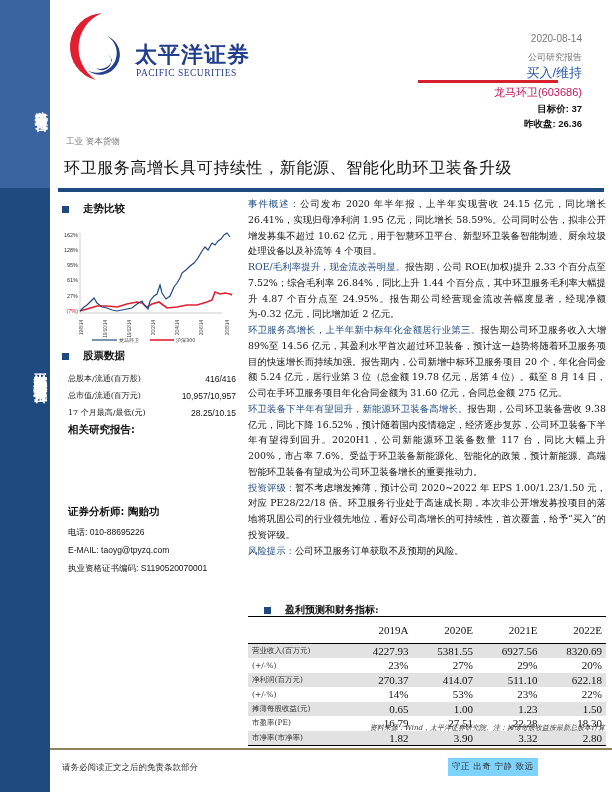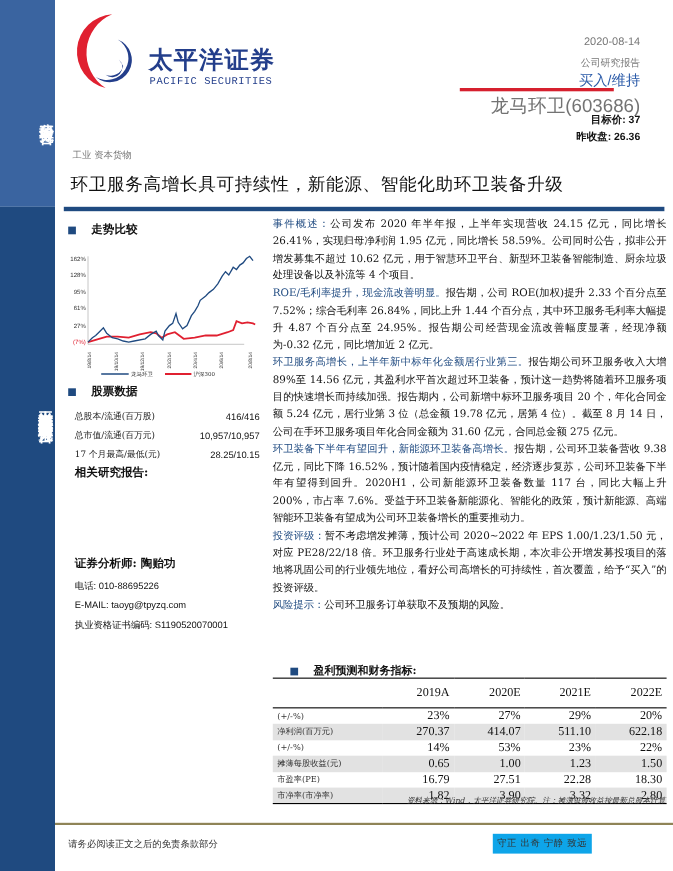--- a/index.html
+++ b/index.html
@@ -5,28 +5,28 @@
   * { box-sizing: border-box; margin: 0; padding: 0; }
   body { width: 612px; height: 792px; background: #fff; position: relative; overflow: hidden; font-family: "DejaVu Sans", sans-serif; color: #111; }
   .side-top { position: absolute; left: 0; top: 0; width: 50px; height: 188px; background: #3a64a0; }
   .side-bottom { position: absolute; left: 0; top: 188px; width: 50px; height: 604px; background: #1f4a80; }
   .side-text { position: absolute; left: 0; width: 50px; color: #fff; font-weight: bold; text-align: center; writing-mode: vertical-rl; font-family: "DejaVu Serif", serif; letter-spacing: 1px; }
   .side-text.t1 { top: 55px; font-size: 13px; height: 100px; }
   .side-text.t2 { top: 240px; font-size: 13.5px; height: 260px; }
 
   .logo { position: absolute; left: 60px; top: 10px; width: 210px; height: 70px; }
   .logo-cn { position: absolute; left: 135px; top: 40px; font-size: 22px; font-weight: bold; color: #233e8b; letter-spacing: 1px; }
-  .logo-en { position: absolute; left: 136px; top: 68px; font-size: 9.5px; color: #233e8b; letter-spacing: 0.5px; font-family: Liberation Mono, monospace; }
+  .logo-en { position: absolute; left: 136px; top: 68px; font-size: 9.5px; color: #233e8b; letter-spacing: 0.5px; font-family: Liberation Serif, serif; }
 
   .hdr-right { position: absolute; right: 30px; text-align: right; font-family: "Liberation Sans", sans-serif; }
   .date { top: 33px; font-size: 10px; color: #777; }
   .rtype { top: 51px; font-size: 9px; color: #777; }
   .rating { top: 64px; font-size: 13px; color: #2a5aa8; }
   .red-line { position: absolute; left: 418px; top: 80px; width: 140px; height: 3px; background: #d6202e; }
-  .stock { top: 85px; font-size: 17px; color: #737373; margin-left: 16px; }
+  .stock { top: 85px; font-size: 11px; color: #be185d; margin-left: 16px; }
   .target { top: 103px; font-size: 9.5px; font-weight: bold; }
   .prev { top: 118px; font-size: 9.5px; font-weight: bold; }
 
   .industry { position: absolute; left: 66px; top: 136px; font-size: 8.5px; color: #777; }
   .title { position: absolute; left: 64px; top: 158px; font-size: 16px; font-family: "DejaVu Serif", serif; letter-spacing: 0.6px; }
   .blue-bar { position: absolute; left: 58px; top: 188px; width: 546px; height: 4px; background: #1f4a80; }
 
   .sq { display: inline-block; width: 7px; height: 7px; background: #1f4a80; margin-right: 14px; vertical-align: middle; }
   .sec-h { position: absolute; left: 62px; font-size: 10.5px; font-weight: bold; font-family: "DejaVu Serif", serif; }
 
@@ -47,21 +47,21 @@
   .fin-table { position: absolute; left: 248px; top: 616px; width: 358px; border-collapse: collapse; font-family: "Liberation Serif", serif; }
   .fin-table th { font-weight: normal; font-size: 11px; text-align: right; padding: 0 4px 0 0; height: 27px; border-bottom: 1px solid #000; border-top: 1px solid #000; }
   .fin-table td { font-size: 11px; text-align: right; height: 14.5px; padding: 0 4px 0 0; }
   .fin-table td.l { text-align: left; font-size: 7.5px; font-family: "DejaVu Serif", serif; padding-left: 4px; color: #333; }
   .fin-table tr.g td { background: #e2e2e2; }
   .fin-table tr:last-child td { border-bottom: 1px solid #000; }
   .src { position: absolute; left: 210px; top: 723px; width: 395px; text-align: right; font-size: 7px; font-style: italic; color: #333; font-family: "DejaVu Serif", serif; }
 
   .foot-line { position: absolute; left: 50px; top: 748px; width: 562px; height: 2px; background: #8f8457; }
   .foot-left { position: absolute; left: 62px; top: 762px; font-size: 8.5px; color: #333; font-family: "DejaVu Serif", serif; }
-  .foot-right { position: absolute; left: 448px; top: 758px; font-size: 8.5px; color: #333; background: #0ea5e9; padding: 3px 4px; font-family: "DejaVu Serif", serif; letter-spacing: 0.5px; }
+  .foot-right { position: absolute; left: 448px; top: 758px; font-size: 8.5px; color: #333; background: #7dd3fc; padding: 3px 4px; font-family: "DejaVu Serif", serif; letter-spacing: 0.5px; }
 </style>
 </head>
 <body>
 
 <div class="side-top"></div>
 <div class="side-bottom"></div>
 <div class="side-text t1">公司研究报告</div>
 <div class="side-text t2">太平洋证券股份有限公司证券研究报告</div>
 
 <svg class="logo" viewBox="0 0 210 70">
@@ -149,20 +149,27 @@
 <div class="fin-h"><span class="sq"></span><span>盈利预测和财务指标:</span></div>
 <table class="fin-table">
   <tbody>
       <tr>
     <th style="width:100px;"></th>
     <th>2019A</th>
     <th>2020E</th>
     <th>2021E</th>
     <th>2022E</th>
   </tr>
+  <tr class="g">
+        <td class="l">营业收入(百万元)</td>
+        <td>4227.93</td>
+        <td>5381.55</td>
+        <td>6927.56</td>
+        <td>8320.69</td>
+      </tr>
   <tr>
         <td class="l">(+/-%)</td>
         <td>23%</td>
         <td>27%</td>
         <td>29%</td>
         <td>20%</td>
       </tr>
   <tr class="g">
         <td class="l">净利润(百万元)</td>
         <td>270.37</td>

